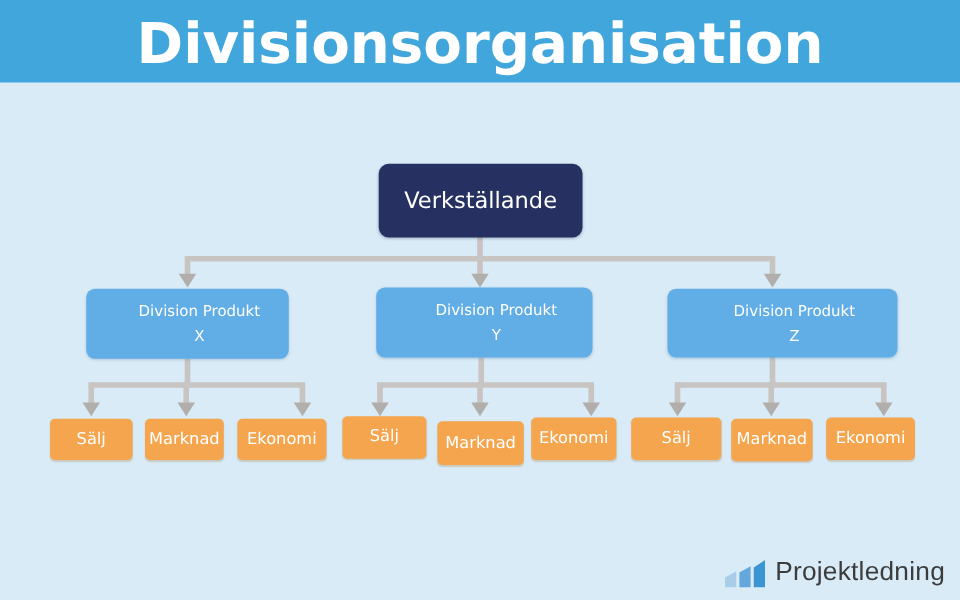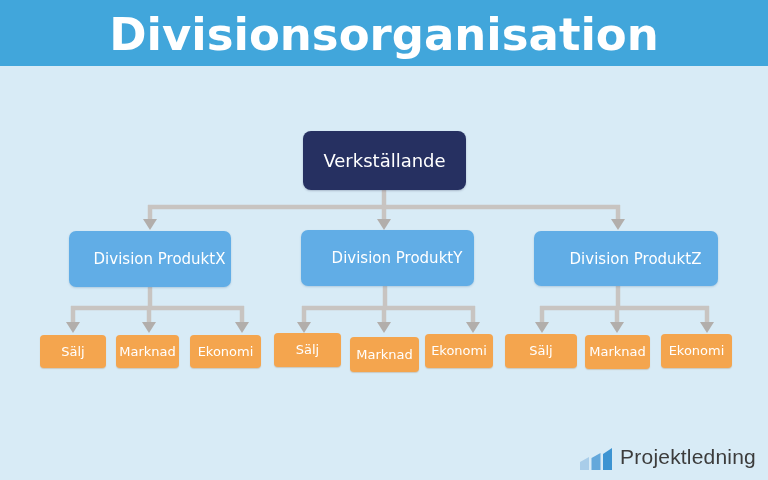--- a/index.html
+++ b/index.html
@@ -20,43 +20,43 @@
     font-size:45px;
     font-weight:bold;
     color:#ffffff;
     letter-spacing:0px;
     line-height:1;
     padding-top:2px;
   }
   svg.connectors{position:absolute;left:0;top:0;}
   .box{
     position:absolute;
-    display:flex;flex-direction:row;align-items:center;justify-content:center;
+    display:flex;flex-direction:column;align-items:center;justify-content:center;
     text-align:center;color:#ffffff;
     box-sizing:border-box;
   }
   .box-root{
     background:#263061;border-radius:8px;
     font-size:18px;line-height:24px;
     box-shadow:0 1px 2px rgba(30,40,80,0.25);
   }
   .box-division{
     background:#61ade6;border-radius:7px;
-    font-size:15px;line-height:20px;
+    font-size:12px;line-height:20px;
     box-shadow:0 1px 2px rgba(60,110,160,0.25);
     padding-left:19px;
   }
   .box-dept{
     background:#f4a54e;border-radius:4px;
     font-size:13px;line-height:16px;
     box-shadow:0 1px 1px rgba(160,100,30,0.25);
   }
   .logo{
     position:absolute;right:12px;bottom:10px;
-    display:flex;gap:4px;
+    display:flex;align-items:center;gap:4px;
   }
   .logo .logo-text{
     font-family:"Liberation Sans",sans-serif;
     font-size:21px;color:#3c3c3c;letter-spacing:0.2px;
   }
 </style>
 </head>
 <body>
 
 <div class="page">

